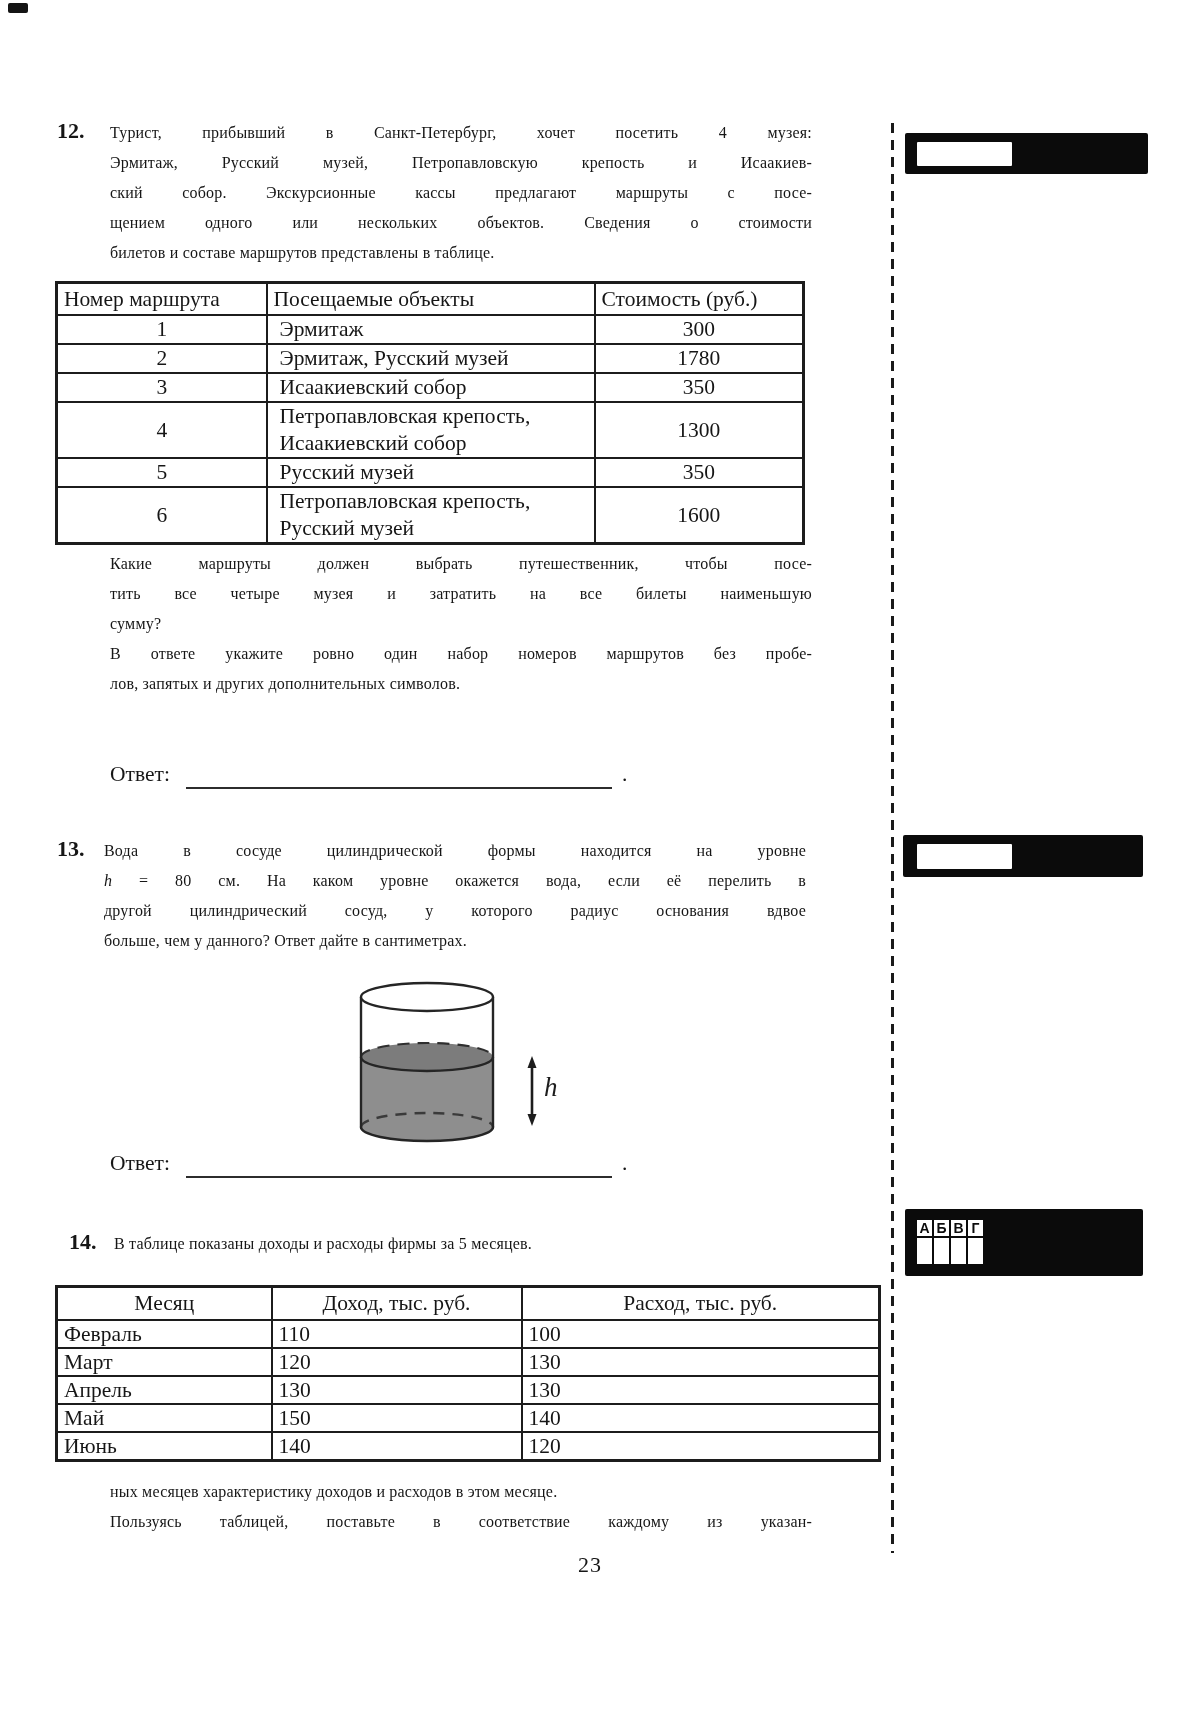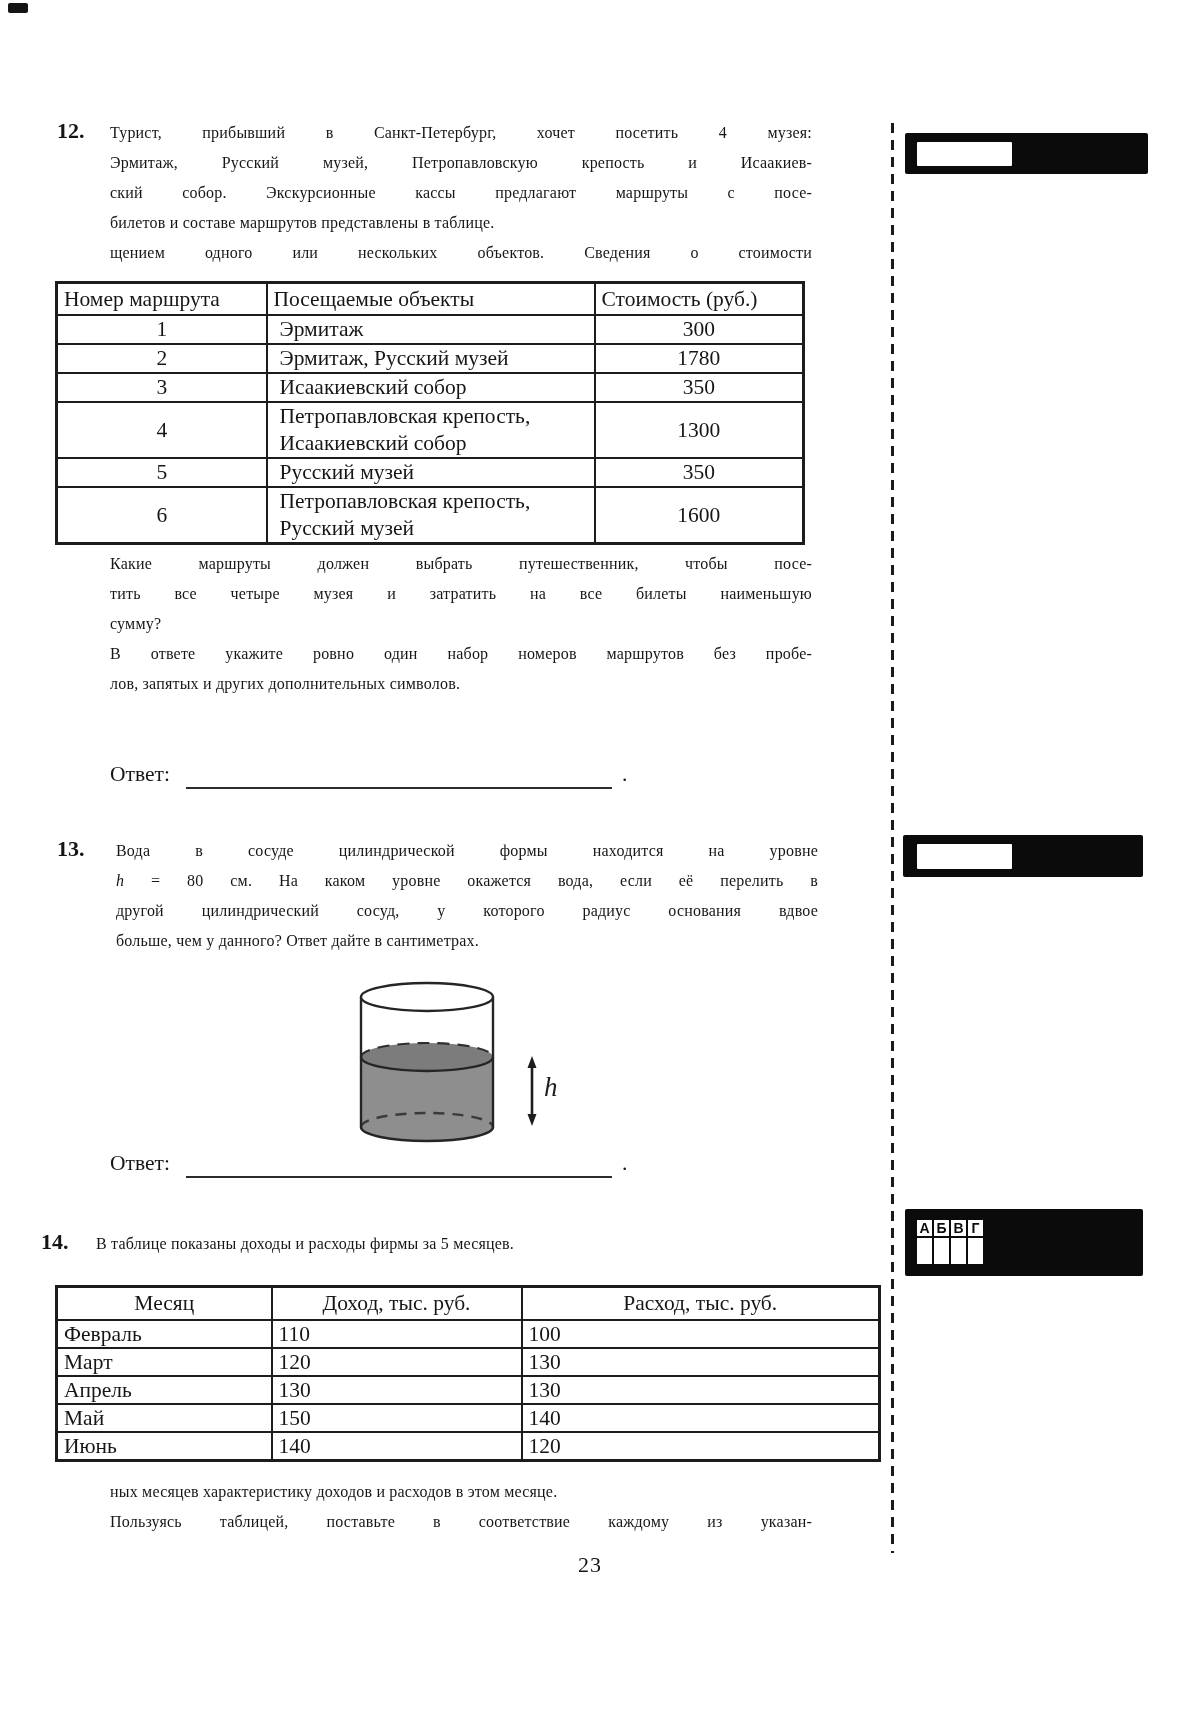--- a/index.html
+++ b/index.html
@@ -69,22 +69,22 @@
 </head>
 <body>
 
 <div class="abs scan-artifact" style="left:8px; top:3px;"></div>
 
 <div class="abs pnum" style="left:57px; top:118px;">12.</div>
 <div class="abs ptext" style="left:110px; top:118px;">
   <div class="jline">Турист, прибывший в Санкт-Петербург, хочет посетить 4 музея:</div>
   <div class="jline">Эрмитаж, Русский музей, Петропавловскую крепость и Исаакиев-</div>
   <div class="jline">ский собор. Экскурсионные кассы предлагают маршруты с посе-</div>
+  <div class="jline">щением одного или нескольких объектов. Сведения о стоимости</div>
   <div class="jline last">билетов и составе маршрутов представлены в таблице.</div>
-  <div class="jline">щением одного или нескольких объектов. Сведения о стоимости</div>
 </div>
 
 <table id="table12" class="scan abs" style="left:55px; top:281px;">
   <colgroup>
       <col class="c1">
       <col class="c2">
       <col class="c3">
     </colgroup>
   <tbody>
       <tr>
@@ -138,21 +138,21 @@
   <div class="jline last">лов, запятых и других дополнительных символов.</div>
 </div>
 
 <div class="abs answer-row" style="left:110px; top:762px;">
   <span class="ans-label">Ответ:</span>
   <span class="ans-line"></span>
   <span class="ans-dot">.</span>
 </div>
 
 <div class="abs pnum" style="left:57px; top:836px;">13.</div>
-<div class="abs ptext" style="left:116px; top:836px;">
+<div class="abs ptext" style="left:104px; top:836px;">
   <div class="jline">Вода в сосуде цилиндрической формы находится на уровне</div>
   <div class="jline"><i>h</i><span> = 80 см. На каком уровне окажется вода, если её перелить в</span></div>
   <div class="jline">другой цилиндрический сосуд, у которого радиус основания вдвое</div>
   <div class="jline last">больше, чем у данного? Ответ дайте в сантиметрах.</div>
 </div>
 
 <svg class="abs" style="left:348px; top:970px;" width="232" height="182" viewBox="0 0 232 182">
 
   <path d="M13 87 L13 157 A66 14 0 0 0 145 157 L145 87 A66 14 0 0 1 13 87 Z" fill="#8e8e8e" stroke="none"></path>
 
@@ -177,22 +177,22 @@
   </g>
   <text x="196" y="126" font-size="27" class="fig-h" font-family="Liberation Serif, DejaVu Serif, serif" fill="#1d1d1d">h</text>
 </svg>
 
 <div class="abs answer-row" style="left:110px; top:1151px;">
   <span class="ans-label">Ответ:</span>
   <span class="ans-line"></span>
   <span class="ans-dot">.</span>
 </div>
 
-<div class="abs pnum" style="left:41px; top:1229px;">14.</div>
-<div class="abs ptext" style="left:96px; top:1229px;">
+<div class="abs pnum" style="left:69px; top:1229px;">14.</div>
+<div class="abs ptext" style="left:114px; top:1229px;">
   <div class="plain">В таблице показаны доходы и расходы фирмы за 5 месяцев.</div>
 </div>
 
 <table id="table14" class="scan abs" style="left:55px; top:1285px;">
   <colgroup>
       <col class="m1">
       <col class="m2">
       <col class="m3">
     </colgroup>
   <tbody>

